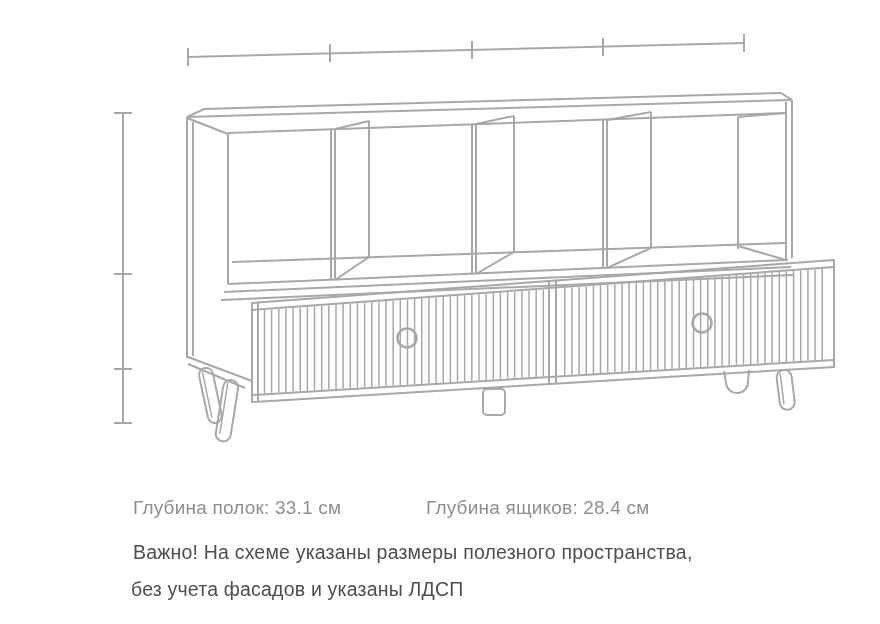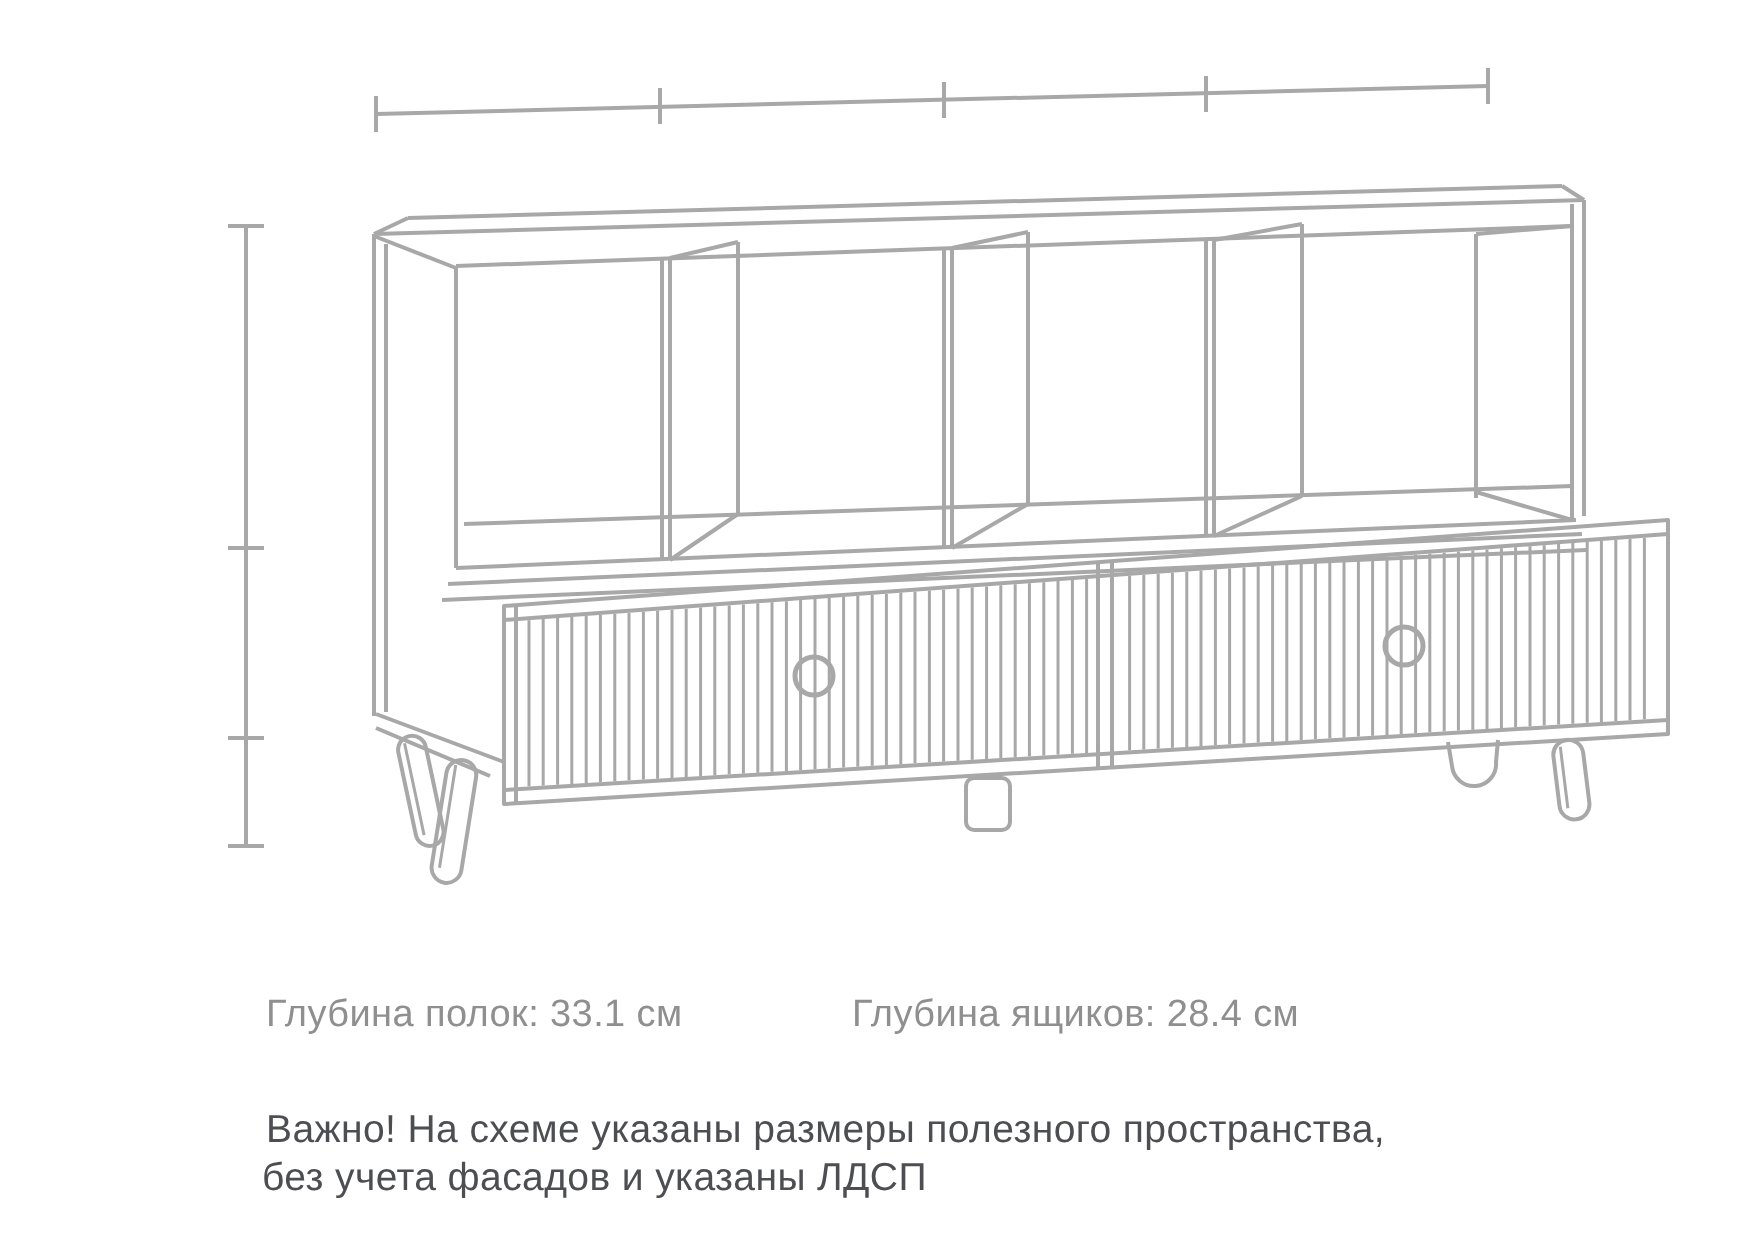--- a/index.html
+++ b/index.html
@@ -24,21 +24,21 @@
     position:absolute;top:497px;
     color:var(--muted);
     font-size:19px;letter-spacing:0.2px;white-space:pre;
   }
   #spec-shelf{left:133px;}
   #spec-drawer{left:407px;margin-left:19px;}
   .note-line{
     position:absolute;color:var(--dark);
     font-size:19.5px;letter-spacing:0.2px;white-space:pre;
   }
-  #note-1{left:133px;top:554px;}
+  #note-1{left:133px;top:541px;}
   #note-2{left:131px;top:578px;}
 </style>
 </head>
 <body>
 
 <div class="canvas">
 
   <svg width="880" height="480" viewBox="0 0 880 480">
 
     <g>

